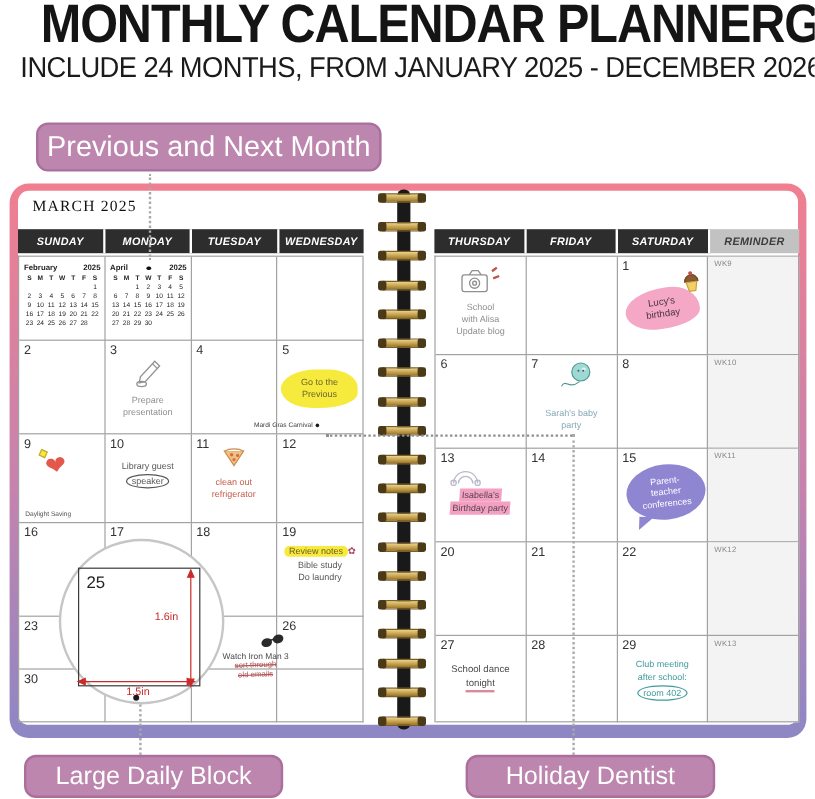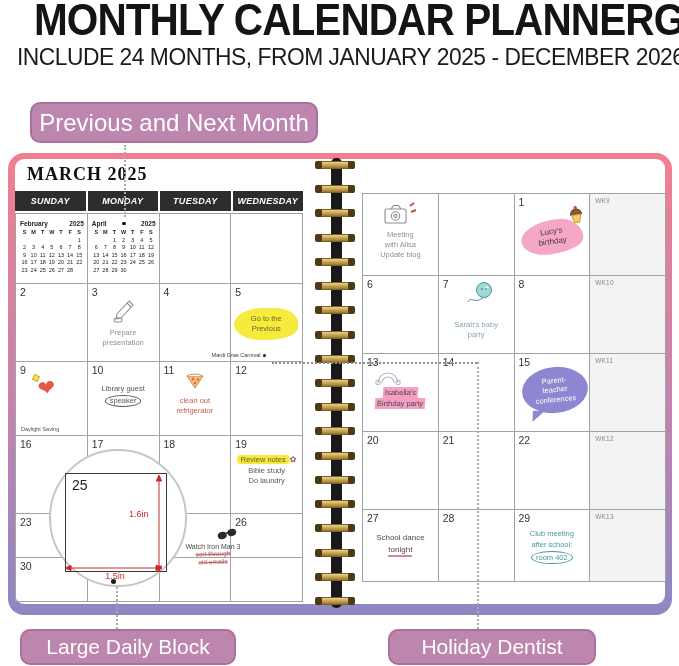--- a/index.html
+++ b/index.html
@@ -31,21 +31,21 @@
   #ln-holiday-h{left:272px;top:362px;width:205px;}
   .dot{position:absolute;background:#1a1a1a;border-radius:50%;z-index:8;}
   #dot-daily{left:111px;top:579px;width:5px;height:5px;}
 
   
   .spread{position:absolute;left:8px;top:153px;width:664px;height:462px;z-index:1;
         background:linear-gradient(180deg,#f07f90 0%,#c583ae 55%,#8d87c4 100%);
         border-radius:16px;box-sizing:border-box;padding:6px 7px 11px 7px;}
   .pages{position:relative;width:100%;height:100%;background:#fff;border-radius:9px;}
   .month-title{position:absolute;left:12px;top:5px;font-family:"Liberation Serif",serif;
-        font-weight:bold;font-size:18px;letter-spacing:1px;color:#101010;}
+        font-weight:normal;font-size:13px;letter-spacing:1px;color:#101010;}
 
   .cal{position:absolute;top:32px;}
   #cal-left{left:0;width:288px;}
   #cal-right{left:347px;width:304px;}
   .dow-row{display:flex;height:20px;}
   .dow{flex:1;background:#2d2d2d;color:#fff;font-style:italic;font-weight:bold;font-size:9px;
        display:flex;align-items:center;justify-content:center;letter-spacing:.3px;
        border-right:2px solid #fff;}
   .dow:last-child{border-right:none;}
   .dow.rem{background:#c2c2c2;color:#3c3c3c;}
@@ -364,36 +364,42 @@
               <span class="dnum">30</span>
             </div>
             <div class="cell lh5"></div>
             <div class="cell lh5"></div>
             <div class="cell lh5"></div>
           </div>
         </div>
       </div>
 
       <div class="cal" id="cal-right">
+        <div class="dow-row">
+          <div class="dow">THURSDAY</div>
+          <div class="dow">FRIDAY</div>
+          <div class="dow">SATURDAY</div>
+          <div class="dow rem">REMINDER</div>
+        </div>
         <div class="grid">
 
           <div class="row">
             <div class="cell rh0">
               <div class="note-center" style="top:8px">
                 <svg width="34" height="24" viewBox="0 0 34 24">
                   <g fill="none" stroke="#8f8f8f" stroke-width="1.1">
                     <rect x="2" y="7" width="21" height="14" rx="2"></rect>
                     <circle cx="12.5" cy="14" r="4.2"></circle>
                       <circle cx="12.5" cy="14" r="1.6"></circle>
                     <path d="M8 7 l2.5 -3.5 h5 l2.5 3.5"></path>
                   </g>
                   <path d="M27 4 l4 -3 M28 10 l5 -2" stroke="#c05248" stroke-width="2"></path>
                 </svg>
                 <div class="hand">
-                  <div>Meeting</div>
+                  <div>School</div>
                   <div>with Alisa</div>
                   <div>Update blog</div>
                 </div>
               </div>
             </div>
             <div class="cell rh0"></div>
             <div class="cell rh0">
               <span class="dnum">1</span>
               <div class="pblob">
                 <div>Lucy's</div>

